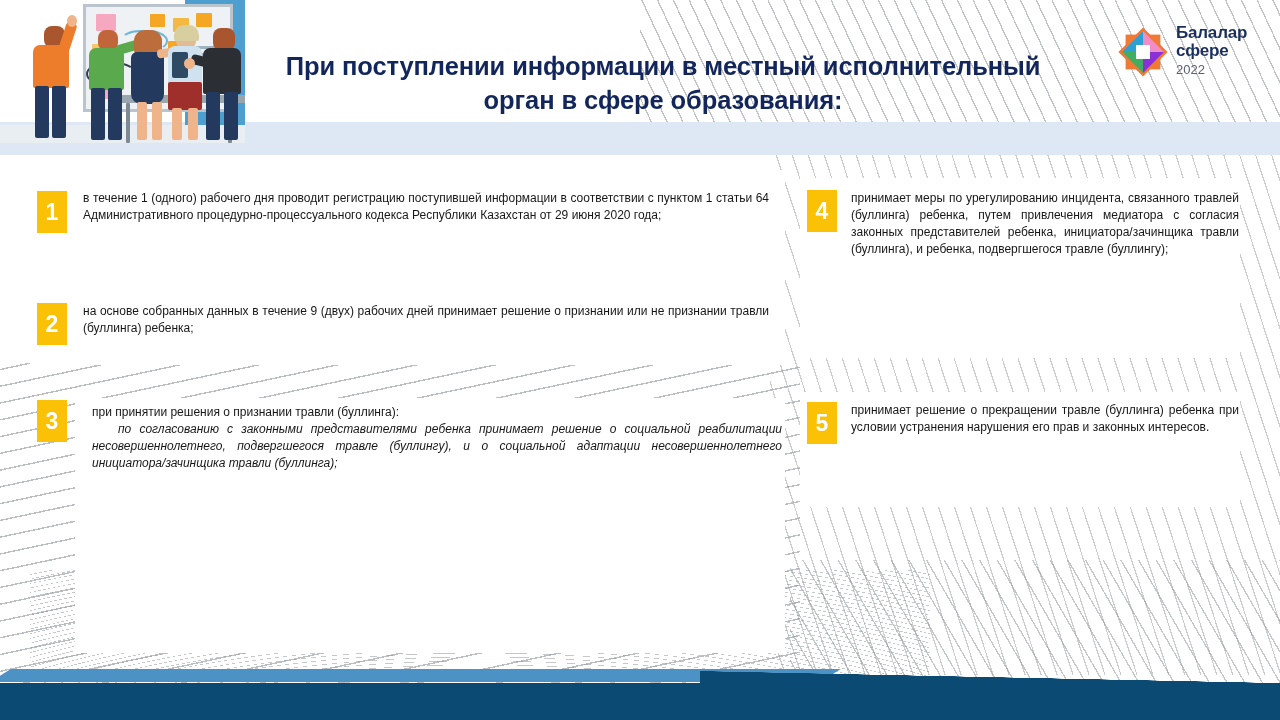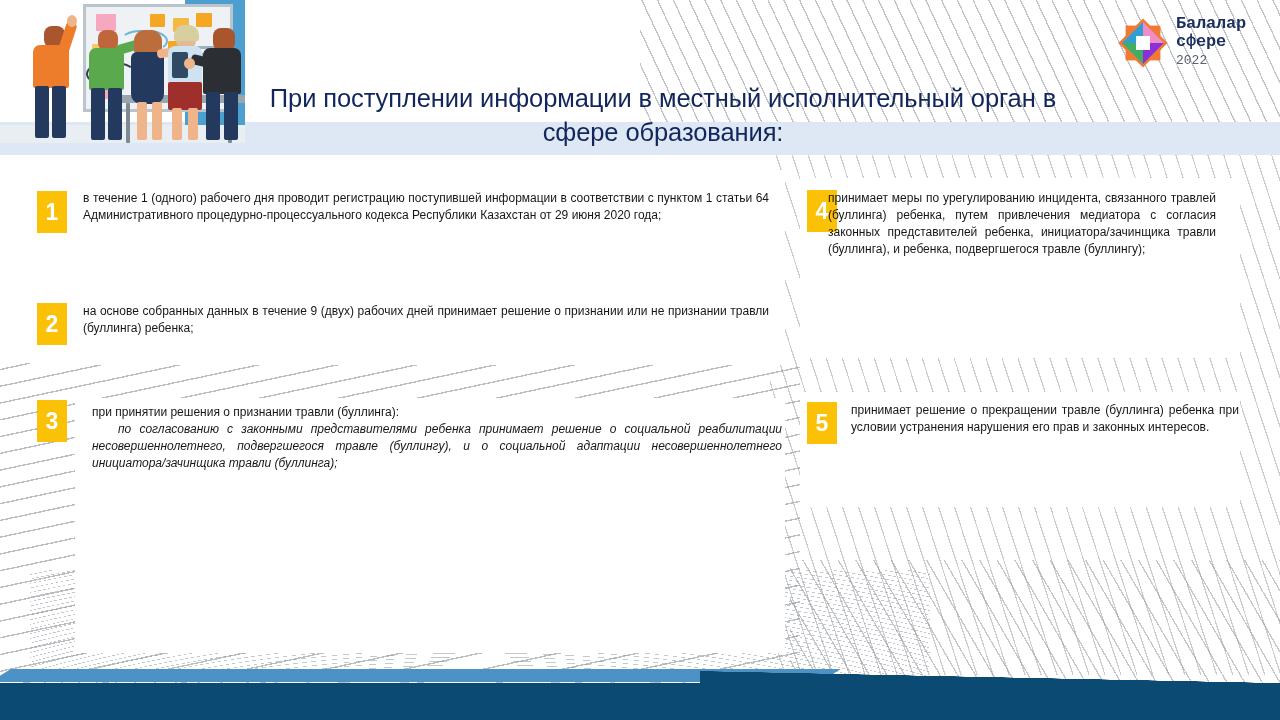--- a/index.html
+++ b/index.html
@@ -115,32 +115,31 @@
   .ill-leg { position: absolute; background: #23395e; border-radius: 2px; }
   .ill-arm { position: absolute; border-radius: 4px; }
 
   
   .title {
     position: absolute;
     left: 248px; top: 50px;
     width: 830px;
     text-align: center;
     font-size: 25.5px;
-    font-weight: normal;
+    font-weight: bold;
     line-height: 1.32;
     color: #12265c;
     letter-spacing: -0.1px;
-    margin-top: 32px;
   }
 
   
   .logo {
     position: absolute;
-    left: 1114px; top: 12px;
-    width: 162px; height: 62px; font-family: Liberation Mono, monospace;
+    left: 1114px; top: 21px;
+    width: 162px; height: 62px;
   }
   .logo-mark { position: absolute; left: 0; top: 2px; width: 58px; height: 58px; }
   .logo-text { position: absolute; left: 62px; top: 3px; }
   .logo-line1 {
     font-size: 17px; font-weight: bold; color: #1b2f5e; line-height: 1.08;
     letter-spacing: -0.2px;
   }
   .logo-line2 {
     font-size: 17px; font-weight: bold; color: #1b2f5e; line-height: 1.08;
     letter-spacing: -0.2px;
@@ -330,21 +329,21 @@
   <div class="item">
     <div class="num-box" style="left:37px; top:400px;">3</div>
     <div class="item-text" style="left:92px; top:404px; width:690px;">
       <p>при принятии решения о признании травли (буллинга):</p>
       <p class="italic indent">по согласованию с законными представителями ребенка принимает решение о социальной реабилитации несовершеннолетнего, подвергшегося травле (буллингу), и о социальной адаптации несовершеннолетнего инициатора/зачинщика травли (буллинга);</p>
     </div>
   </div>
 
   <div class="item">
     <div class="num-box" style="left:807px; top:190px;">4</div>
-    <div class="item-text" style="left:828px; top:190px; width:388px;">
+    <div class="item-text" style="left:851px; top:190px; width:388px;">
       <p>принимает меры по урегулированию инцидента, связанного травлей (буллинга) ребенка, путем привлечения медиатора с согласия законных представителей ребенка, инициатора/зачинщика травли (буллинга), и ребенка, подвергшегося травле (буллингу);</p>
     </div>
   </div>
 
   <div class="item">
     <div class="num-box" style="left:807px; top:402px;">5</div>
     <div class="item-text" style="left:851px; top:402px; width:388px;">
       <p>принимает решение о прекращении травле (буллинга) ребенка при условии устранения нарушения его прав и законных интересов.</p>
     </div>
   </div>

